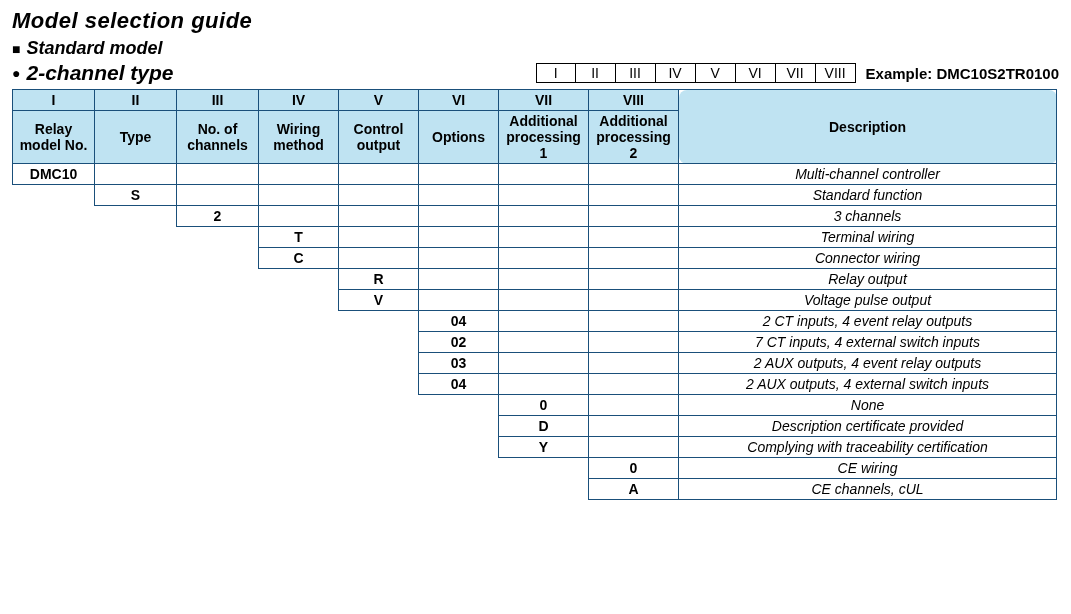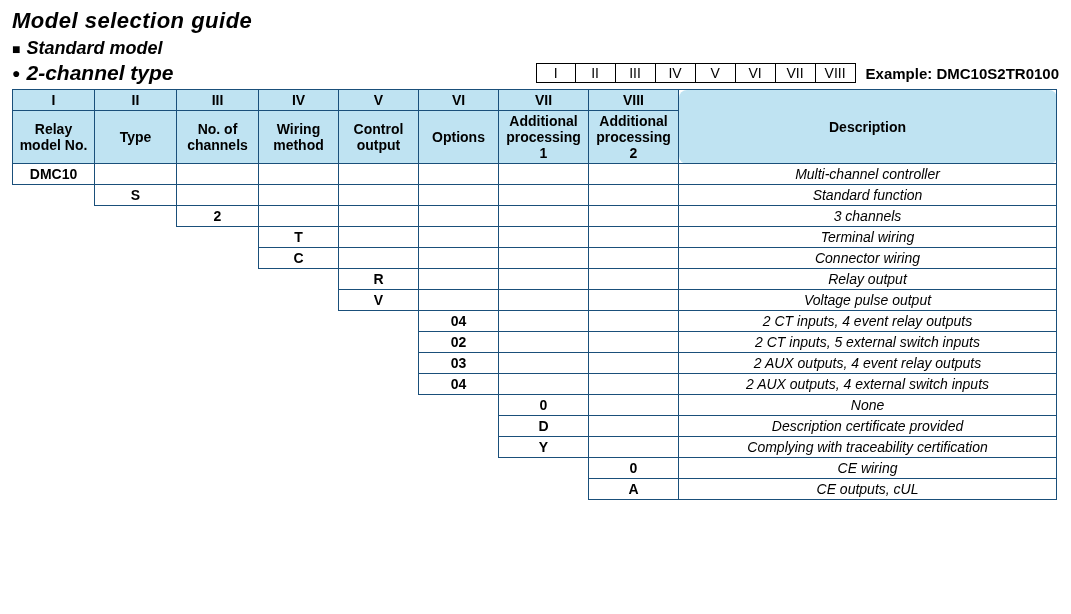--- a/index.html
+++ b/index.html
@@ -242,21 +242,21 @@
       </tr>
       <tr>
         <td class="noborder"></td>
         <td class="noborder"></td>
         <td class="noborder"></td>
         <td class="noborder"></td>
         <td class="noborder"></td>
         <td class="code">02</td>
         <td></td>
         <td></td>
-        <td class="desc">2 CT inputs, 5 external switch inputs</td>
+        <td class="desc">7 CT inputs, 4 external switch inputs</td>
       </tr>
       <tr>
         <td class="noborder"></td>
         <td class="noborder"></td>
         <td class="noborder"></td>
         <td class="noborder"></td>
         <td class="noborder"></td>
         <td class="code">03</td>
         <td></td>
         <td></td>
@@ -319,16 +319,16 @@
       </tr>
       <tr>
         <td class="noborder"></td>
         <td class="noborder"></td>
         <td class="noborder"></td>
         <td class="noborder"></td>
         <td class="noborder"></td>
         <td class="noborder"></td>
         <td class="noborder"></td>
         <td class="code">A</td>
-        <td class="desc">CE outputs, cUL</td>
+        <td class="desc">CE channels, cUL</td>
       </tr>
     </tbody>
 </table>
 
 </body></html>

